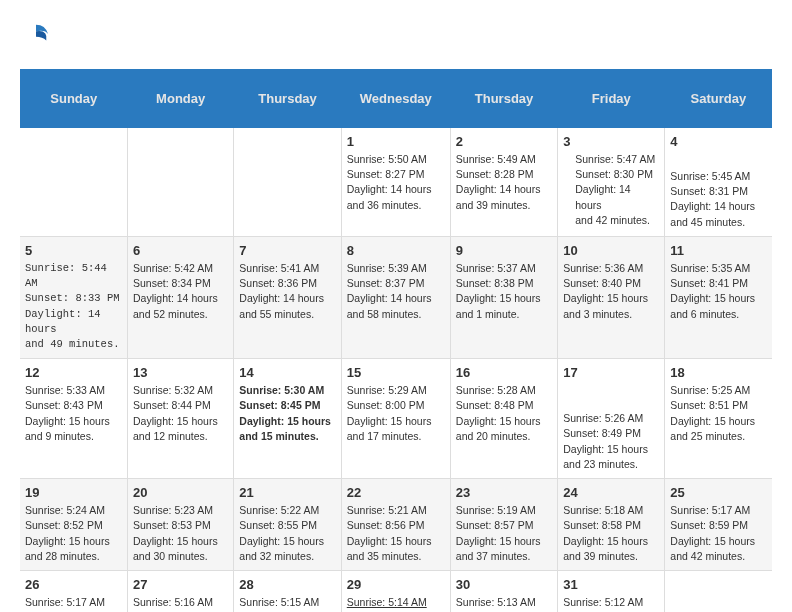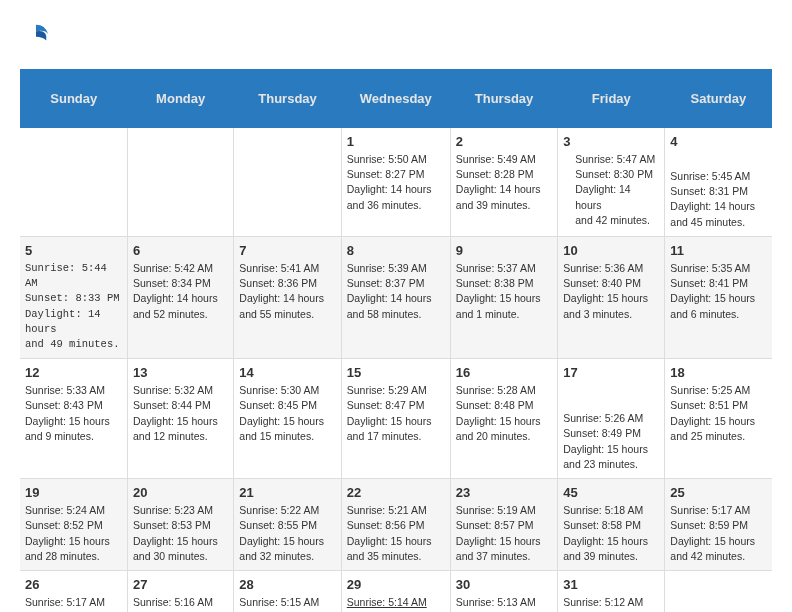--- a/index.html
+++ b/index.html
@@ -221,29 +221,29 @@
         </td>
         <td>
           <span class="day-number">13</span>
           <div class="day-info" style="white-space: pre-line;">Sunrise: 5:32 AM
 Sunset: 8:44 PM
 Daylight: 15 hours
 and 12 minutes.</div>
         </td>
         <td>
           <span class="day-number">14</span>
-          <div class="day-info" style="white-space: pre-line;">Sunrise: 5:30 AM
+          <div class="day-info" style="white-space: pre-line; font-weight: bold;">Sunrise: 5:30 AM
 Sunset: 8:45 PM
 Daylight: 15 hours
 and 15 minutes.</div>
         </td>
         <td>
           <span class="day-number">15</span>
           <div class="day-info" style="white-space: pre-line;">Sunrise: 5:29 AM
-Sunset: 8:47 PM
+Sunset: 8:00 PM
 Daylight: 15 hours
 and 17 minutes.</div>
         </td>
         <td>
           <span class="day-number">16</span>
           <div class="day-info" style="white-space: pre-line;">Sunrise: 5:28 AM
 Sunset: 8:48 PM
 Daylight: 15 hours
 and 20 minutes.</div>
         </td>
@@ -292,21 +292,21 @@
 and 35 minutes.</div>
         </td>
         <td>
           <span class="day-number">23</span>
           <div class="day-info" style="white-space: pre-line;">Sunrise: 5:19 AM
 Sunset: 8:57 PM
 Daylight: 15 hours
 and 37 minutes.</div>
         </td>
         <td>
-          <span class="day-number">45</span>
+          <span class="day-number">24</span>
           <div class="day-info" style="white-space: pre-line;">Sunrise: 5:18 AM
 Sunset: 8:58 PM
 Daylight: 15 hours
 and 39 minutes.</div>
         </td>
         <td>
           <span class="day-number">25</span>
           <div class="day-info" style="white-space: pre-line;">Sunrise: 5:17 AM
 Sunset: 8:59 PM
 Daylight: 15 hours

